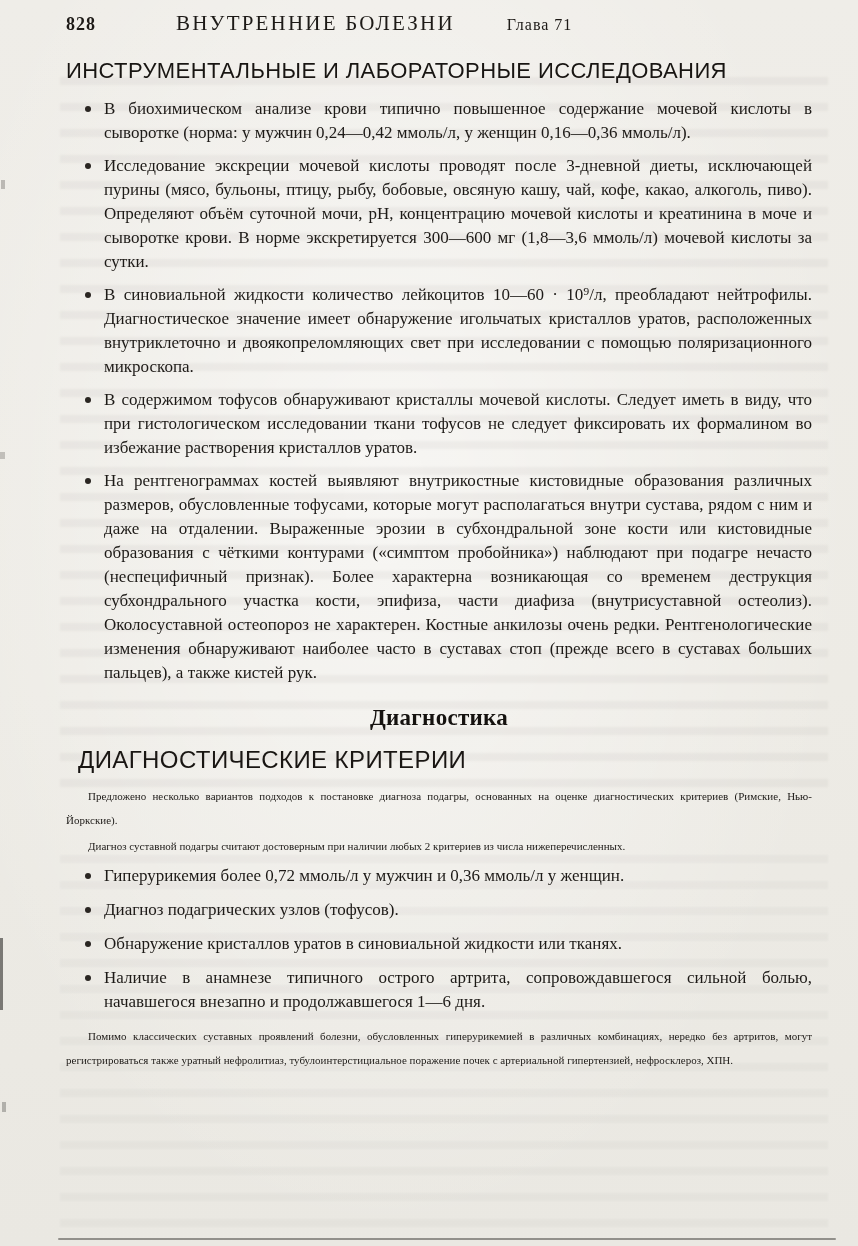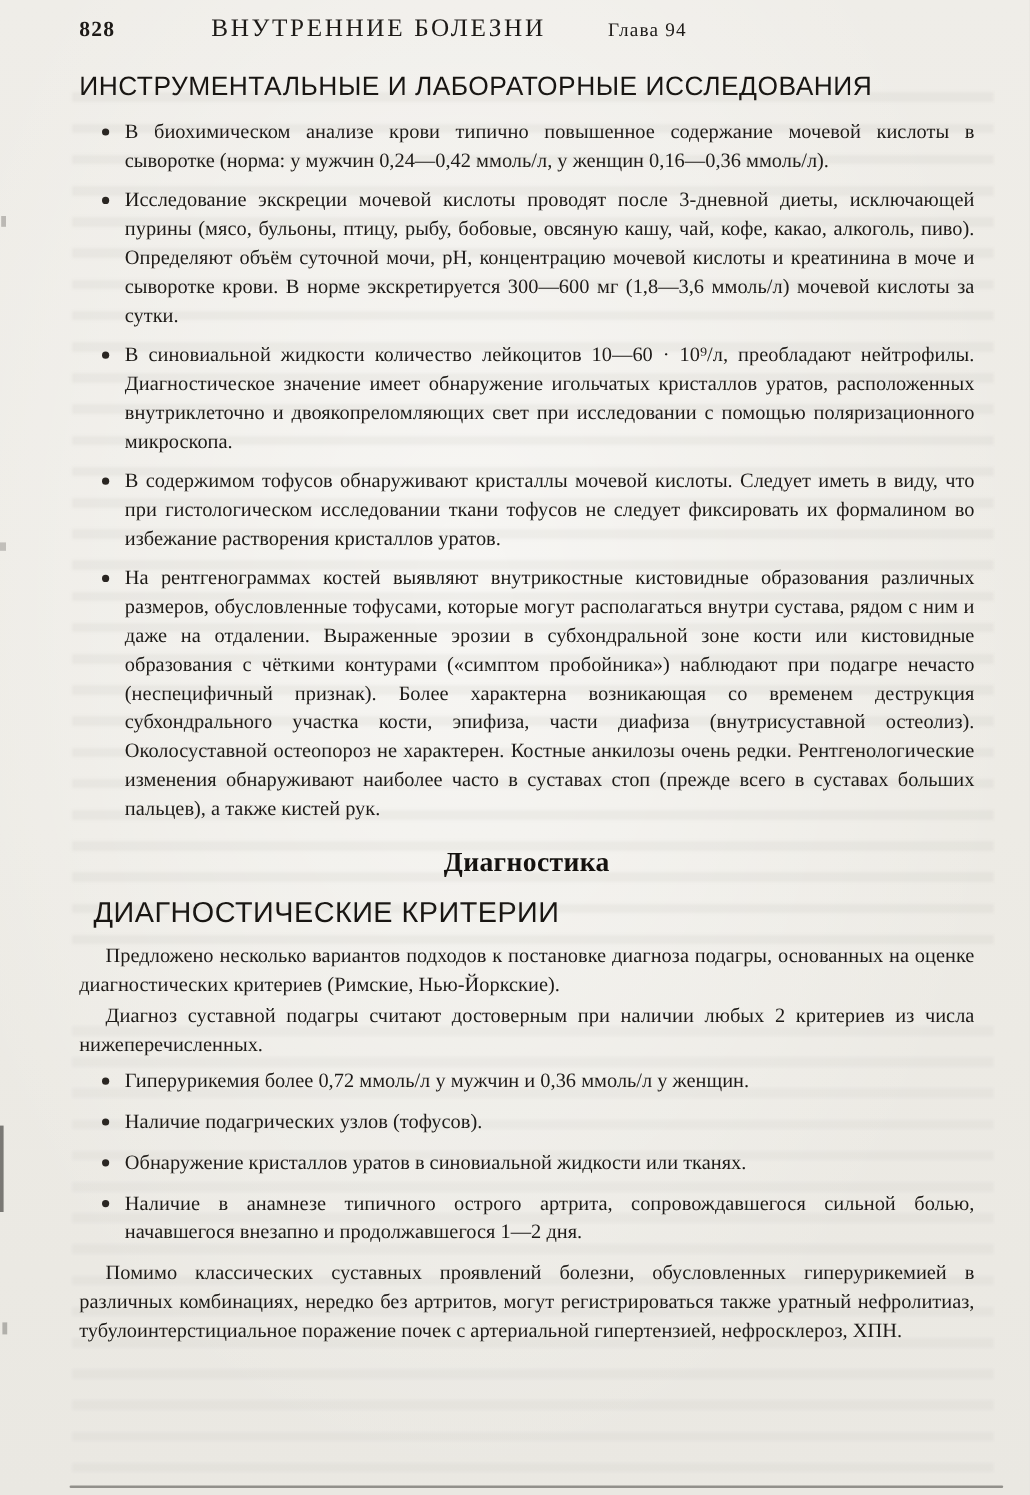--- a/index.html
+++ b/index.html
@@ -96,21 +96,21 @@
   .dot {
     position: absolute;
     left: 2px;
     top: 9px;
     width: 6px;
     height: 6px;
     border-radius: 50%;
     background: #2a2622;
   }
   .para {
-    font-size: 17px;
+    font-size: 11px;
     line-height: 24px;
     text-align: justify;
     margin: 0 0 2px 0;
   }
   .para.indent { text-indent: 22px; }
   .para.closing { margin-top: 8px; }
   .criteria-list { margin-top: 6px; margin-bottom: 4px; }
   .criteria-list li { margin-bottom: 10px; }
 </style>
 </head>
@@ -122,21 +122,21 @@
   <div class="bleed b2"></div>
   <div class="artifact edge-line"></div>
   <div class="artifact edge-mark-1"></div>
   <div class="artifact edge-mark-2"></div>
   <div class="artifact edge-mark-3"></div>
   <div class="artifact bottom-line"></div>
 
   <header class="running-head">
     <span class="pagenum">828</span>
     <span class="booktitle">ВНУТРЕННИЕ БОЛЕЗНИ</span>
-    <span class="chapter">Глава 94</span>
+    <span class="chapter">Глава 71</span>
   </header>
 
   <h1 class="section-heading">ИНСТРУМЕНТАЛЬНЫЕ И ЛАБОРАТОРНЫЕ ИССЛЕДОВАНИЯ</h1>
 
   <ul class="bullets">
     <li>
       <span class="dot"></span>
       <span>В биохимическом анализе крови типично повышенное содержание мочевой кислоты в сыворотке (норма: у мужчин 0,24—0,42 ммоль/л, у женщин 0,16—0,36 ммоль/л).</span>
     </li>
     <li>
@@ -164,27 +164,27 @@
   <p class="para indent">Предложено несколько вариантов подходов к постановке диагноза подагры, основанных на оценке диагностических критериев (Римские, Нью-Йоркские).</p>
   <p class="para indent">Диагноз суставной подагры считают достоверным при наличии любых 2 критериев из числа нижеперечисленных.</p>
 
   <ul class="bullets criteria-list">
     <li>
       <span class="dot"></span>
       <span>Гиперурикемия более 0,72 ммоль/л у мужчин и 0,36 ммоль/л у женщин.</span>
     </li>
     <li>
       <span class="dot"></span>
-      <span>Наличие подагрических узлов (тофусов).</span>
+      <span>Диагноз подагрических узлов (тофусов).</span>
     </li>
     <li>
       <span class="dot"></span>
       <span>Обнаружение кристаллов уратов в синовиальной жидкости или тканях.</span>
     </li>
     <li>
       <span class="dot"></span>
-      <span>Наличие в анамнезе типичного острого артрита, сопровождавшегося сильной болью, начавшегося внезапно и продолжавшегося 1—2 дня.</span>
+      <span>Наличие в анамнезе типичного острого артрита, сопровождавшегося сильной болью, начавшегося внезапно и продолжавшегося 1—6 дня.</span>
     </li>
   </ul>
 
   <p class="para indent closing">Помимо классических суставных проявлений болезни, обусловленных гиперурикемией в различных комбинациях, нередко без артритов, могут регистрироваться также уратный нефролитиаз, тубулоинтерстициальное поражение почек с артериальной гипертензией, нефросклероз, ХПН.</p>
 
 </div>
 
 </body></html>

